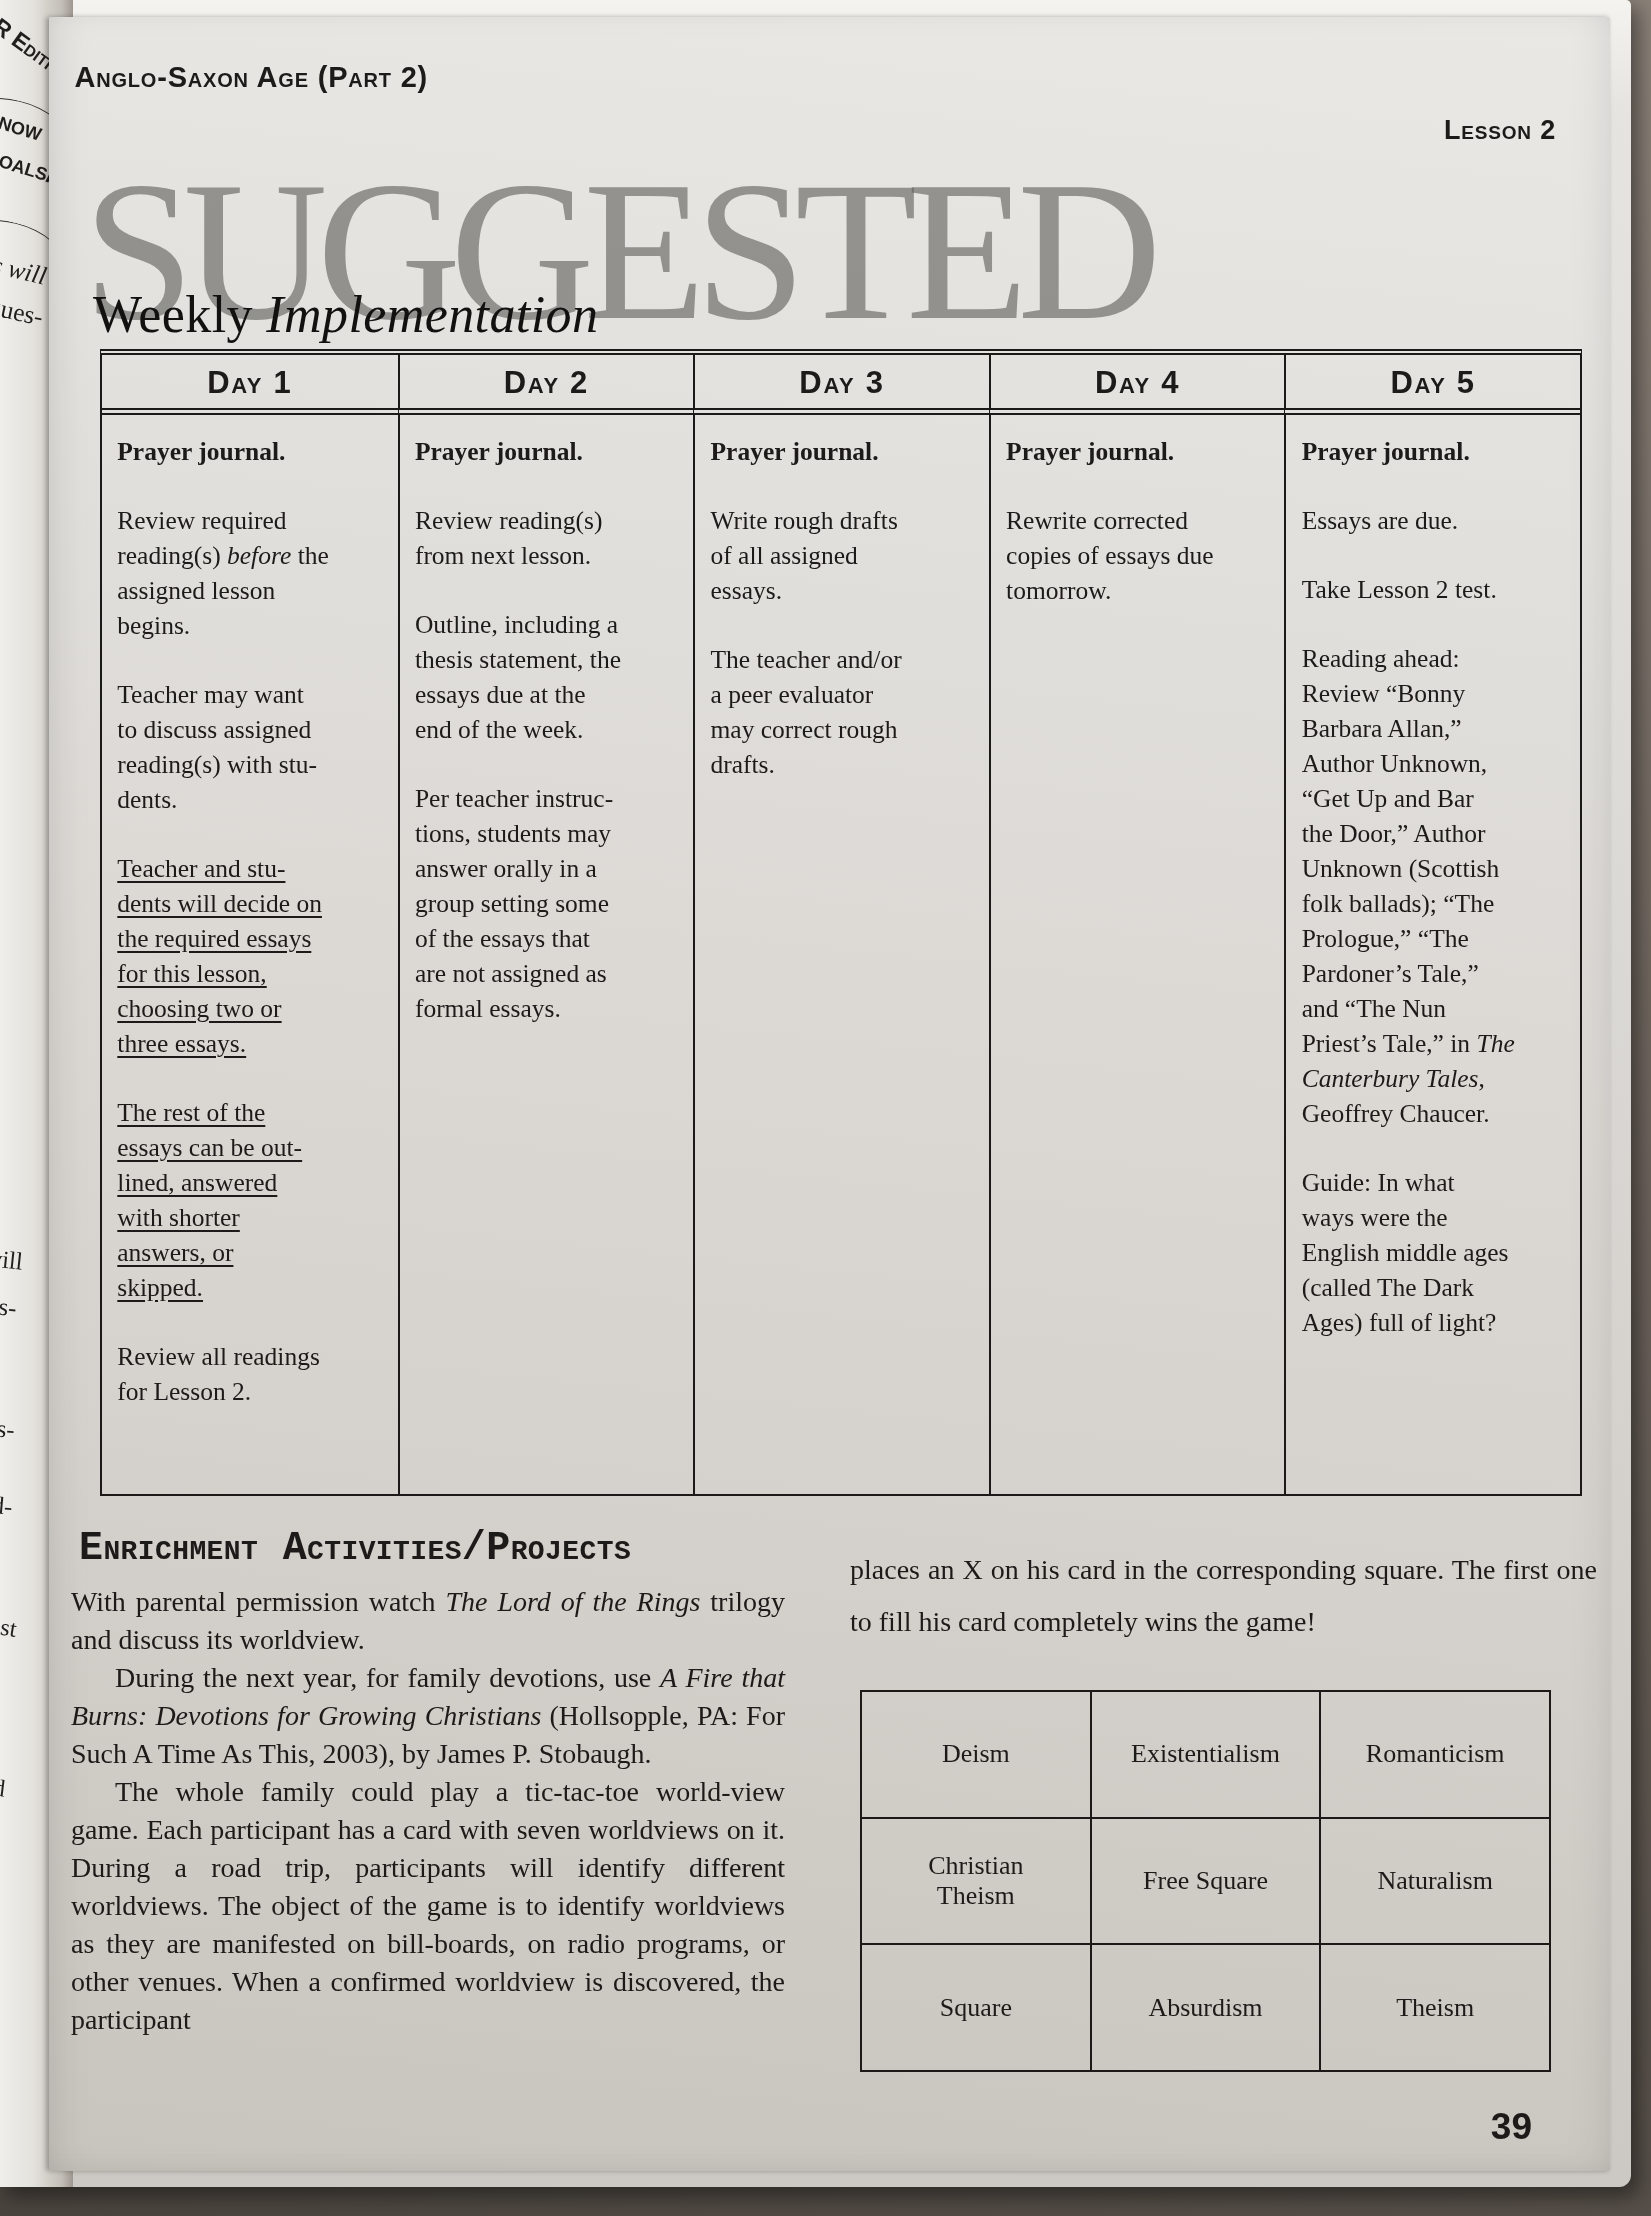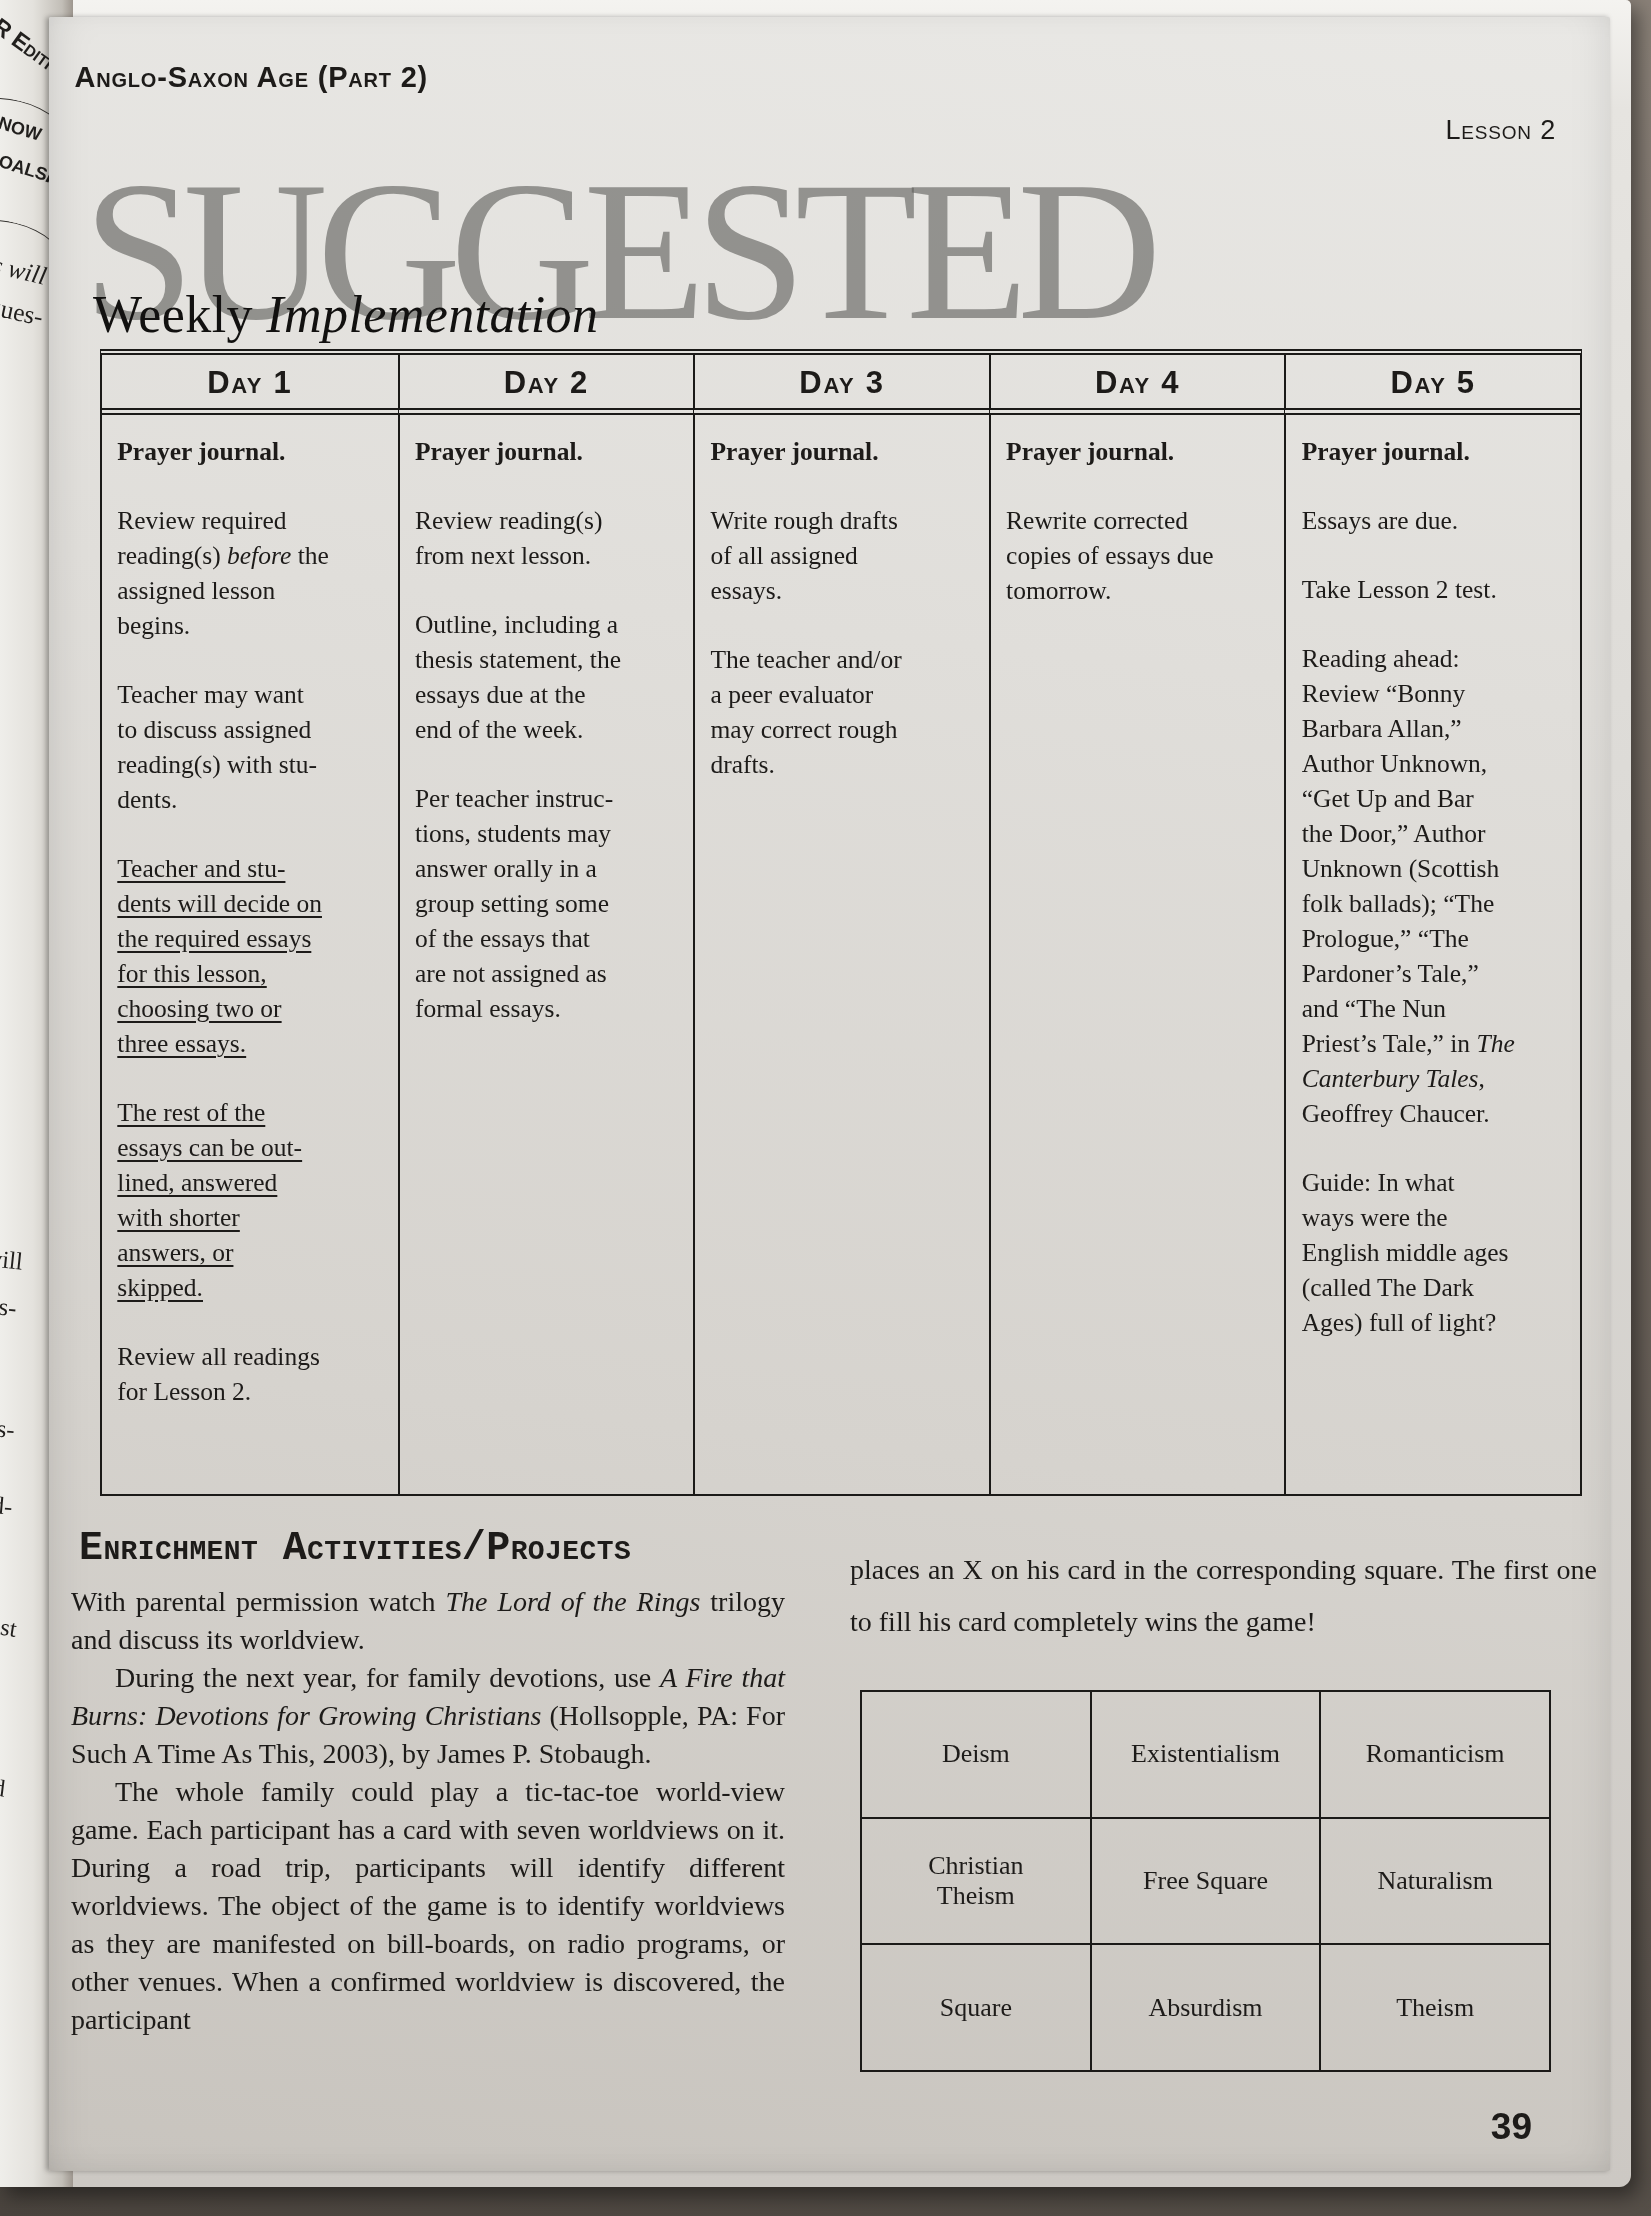--- a/index.html
+++ b/index.html
@@ -41,21 +41,21 @@
   .page {
     position:absolute; left:49px; top:17px; width:1561px; height:2154px;
     background:linear-gradient(186deg,#e9e8e5 0%,#e0deda 30%,#d6d3ce 65%,#c8c4be 100%);
     border-radius:1.7px;
     box-shadow:-2.5px 0 5.1px rgba(0,0,0,0.28), inset 22px 0 51px -34px rgba(0,0,0,0.22), inset -22px -8.5px 51px -34px rgba(0,0,0,0.18);
     color:#1d1b19;
   }
   .sans { font-family:"Liberation Sans","DejaVu Sans",sans-serif; }
   .smallcaps { font-variant:small-caps; }
   .hdr-left  { position:absolute; left:25.5px;  top:44px;  font-size:29px; font-weight:bold; letter-spacing:0.8px; }
-  .hdr-right { position:absolute; right:54px; top:98px; font-size:27px; font-weight:normal; letter-spacing:0.8px; }
+  .hdr-right { position:absolute; right:54px; top:98px; font-size:27px; font-weight:bold; letter-spacing:0.8px; }
   .watermark {
     position:absolute; left:34px; top:134px; font-size:200px; line-height:1;
     letter-spacing:-0.055em; color:rgba(96,95,92,0.62); white-space:nowrap;
   }
   .subtitle { position:absolute; left:44px; top:268px; font-size:52px; color:#121110; letter-spacing:0.4px; }
   .subtitle em { font-style:italic; }
   
   .schedule {
     position:absolute; left:51px; top:332px; width:1482px; height:1147px;
     border-collapse:separate; border-spacing:0; table-layout:fixed;

